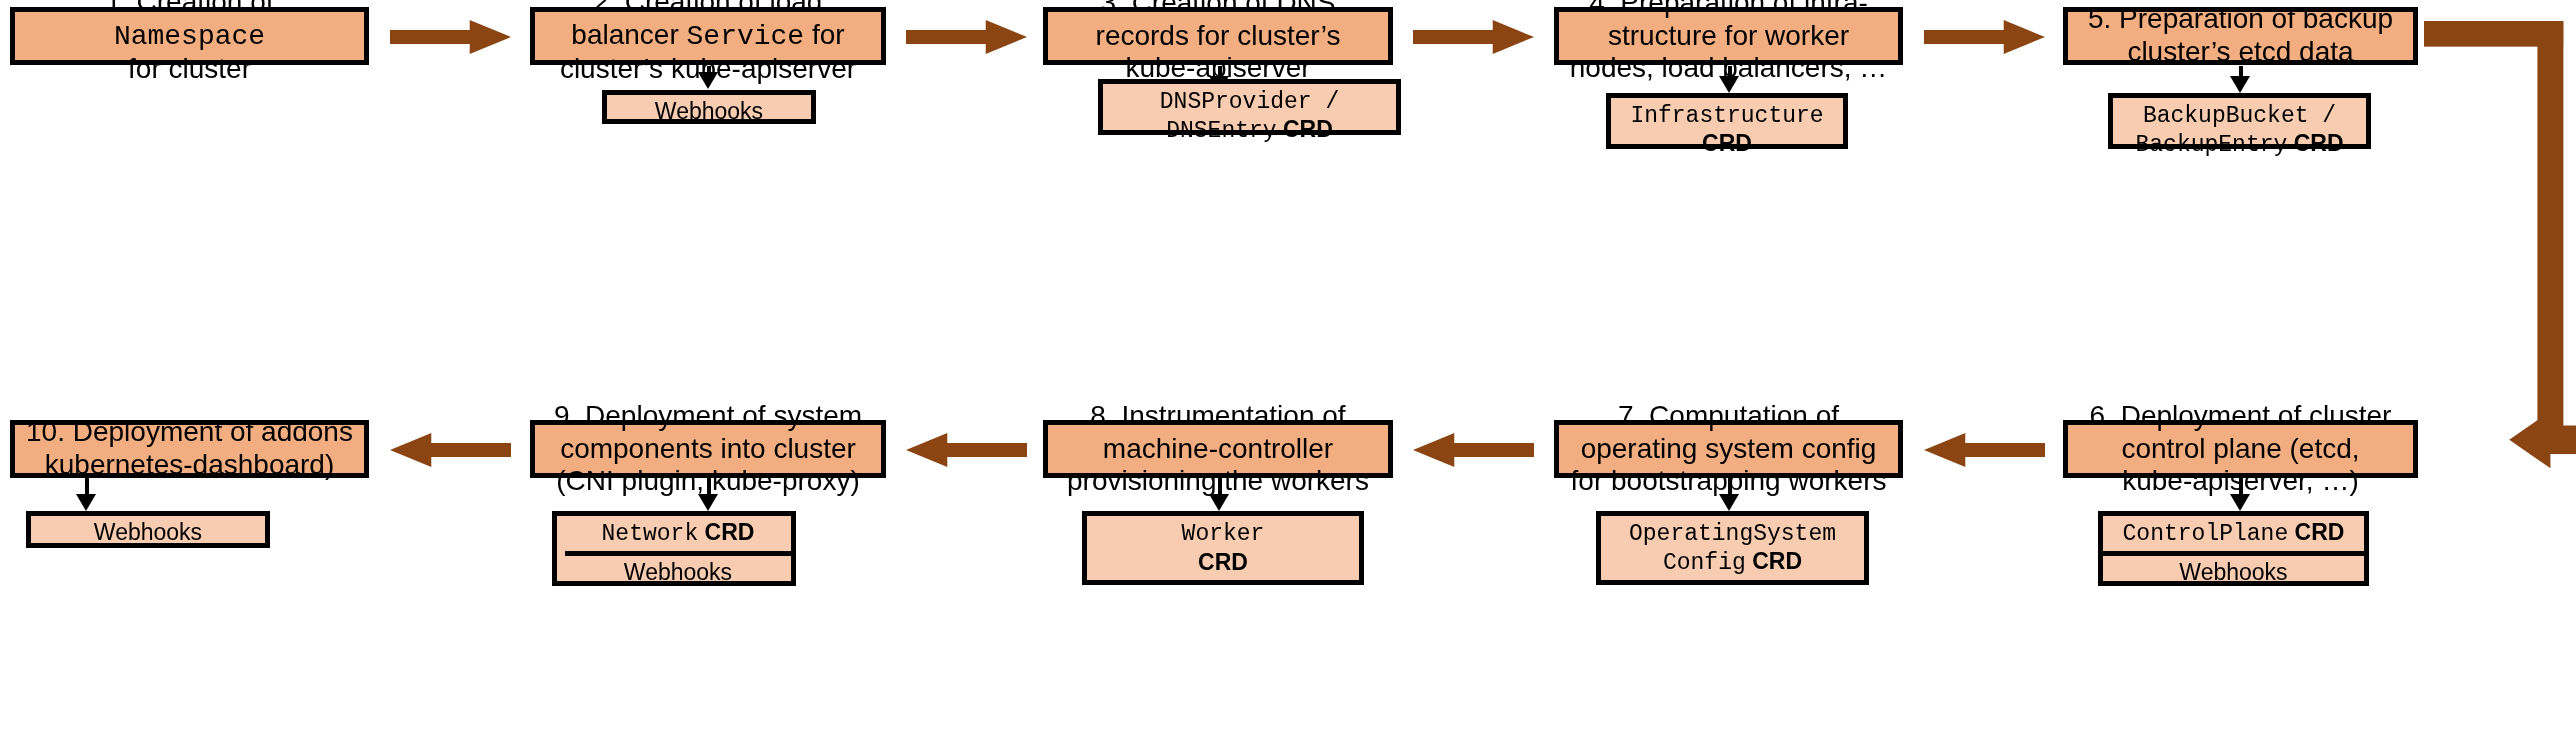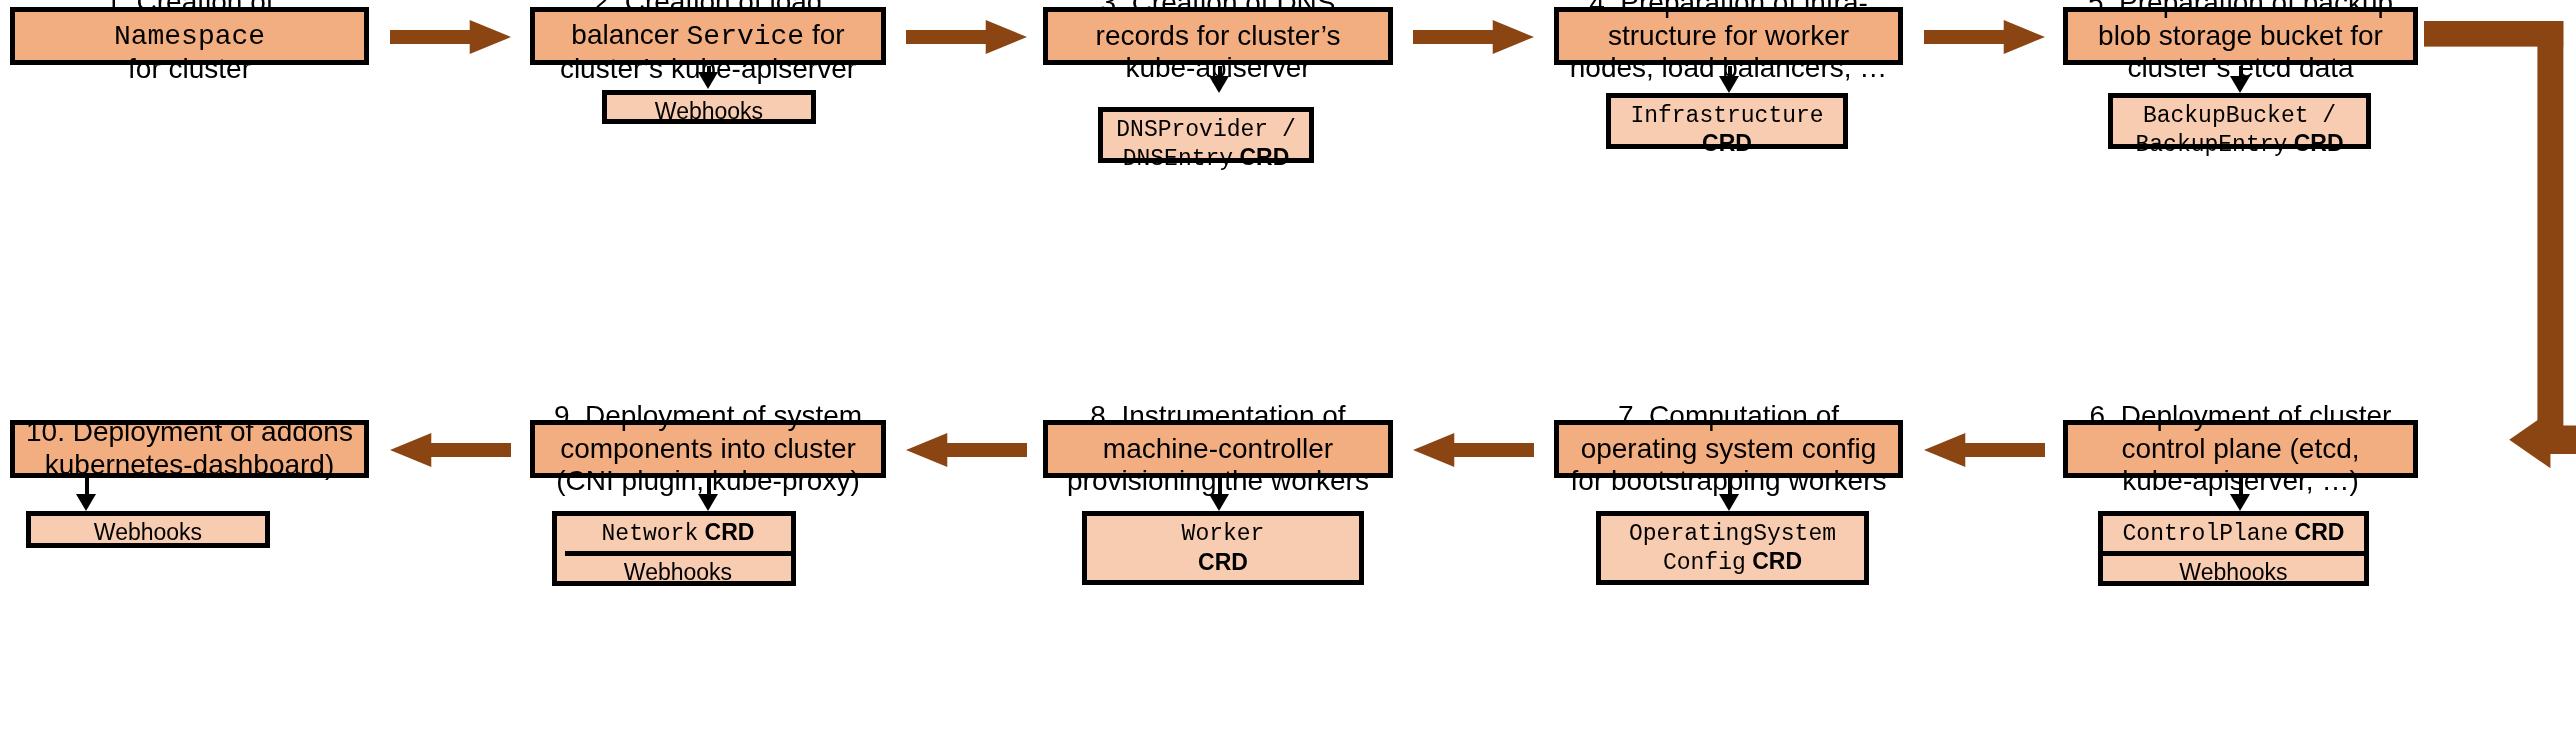--- a/index.html
+++ b/index.html
@@ -126,21 +126,20 @@
     <div class="txt">
         <div><span>4. Preparation of infra-</span></div>
         <div><span>structure for worker</span></div>
         <div><span>nodes, load balancers, …</span></div>
       </div>
   </div>
 
   <div class="step-box" style="left:2063px; top:7.1px; width:355px; height:58px;">
     <div class="txt">
         <div><span>5. Preparation of backup</span></div>
-        <div><span>blob storage bucket for</span></div>
         <div><span>cluster’s etcd data</span></div>
       </div>
   </div>
 
   <div class="block-arrow" style="left:390px; top:20px; width:121px; height:34px;">
     <svg viewBox="0 0 170 48" preserveAspectRatio="none">
       <polygon points="0,14 112,14 112,0 170,24 112,48 112,34 0,34" fill="#8B4513"></polygon>
     </svg>
   </div>
 
@@ -195,21 +194,21 @@
   </div>
 
   <div class="sub-box" style="left:602px; top:90px; width:214px; height:34px;">
     <div class="sub-cell">
         <div>
           <div><span>Webhooks</span></div>
         </div>
       </div>
   </div>
 
-  <div class="sub-box" style="left:1098px; top:107px; width:216px; height:56px;">
+  <div class="sub-box" style="left:1098px; top:79px; width:303px; height:56px;">
     <div class="sub-cell">
         <div>
           <div><span class="mono">DNSProvider /</span></div>
           <div><span class="mono">DNSEntry</span><span class="bold"> CRD</span></div>
         </div>
       </div>
   </div>
 
   <div class="sub-box" style="left:1606px; top:93px; width:242px; height:56px;">
     <div class="sub-cell">

